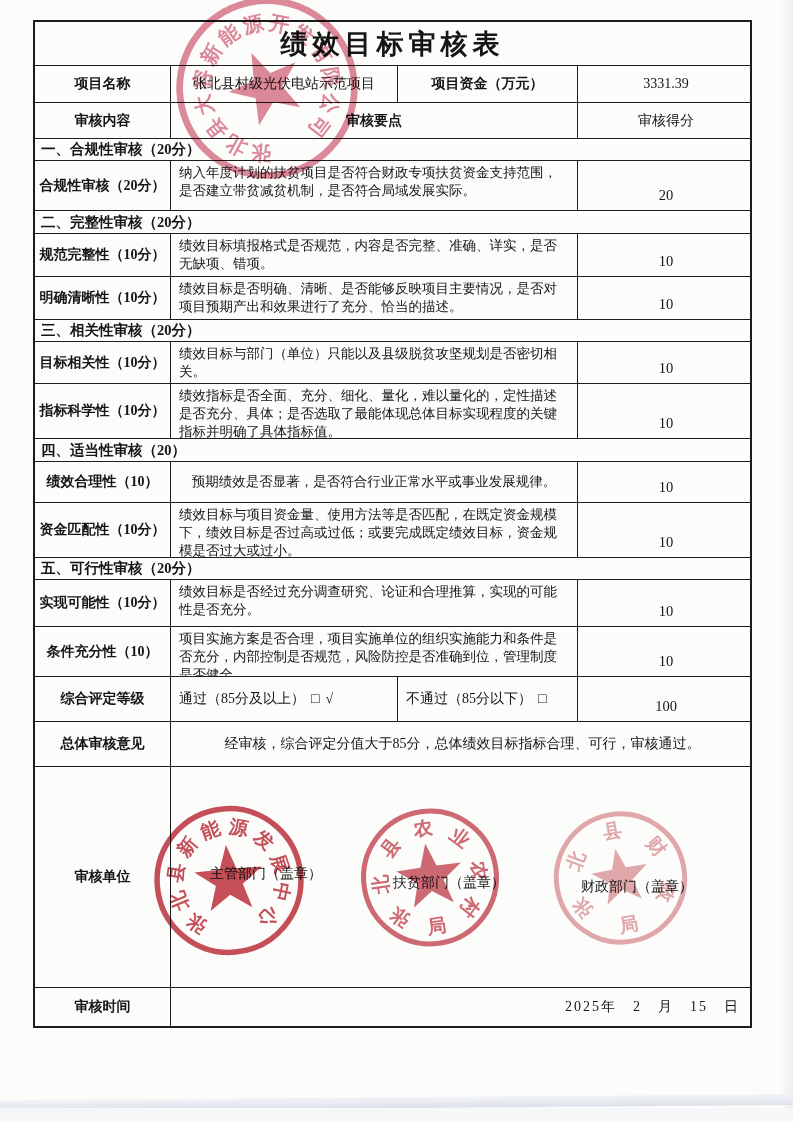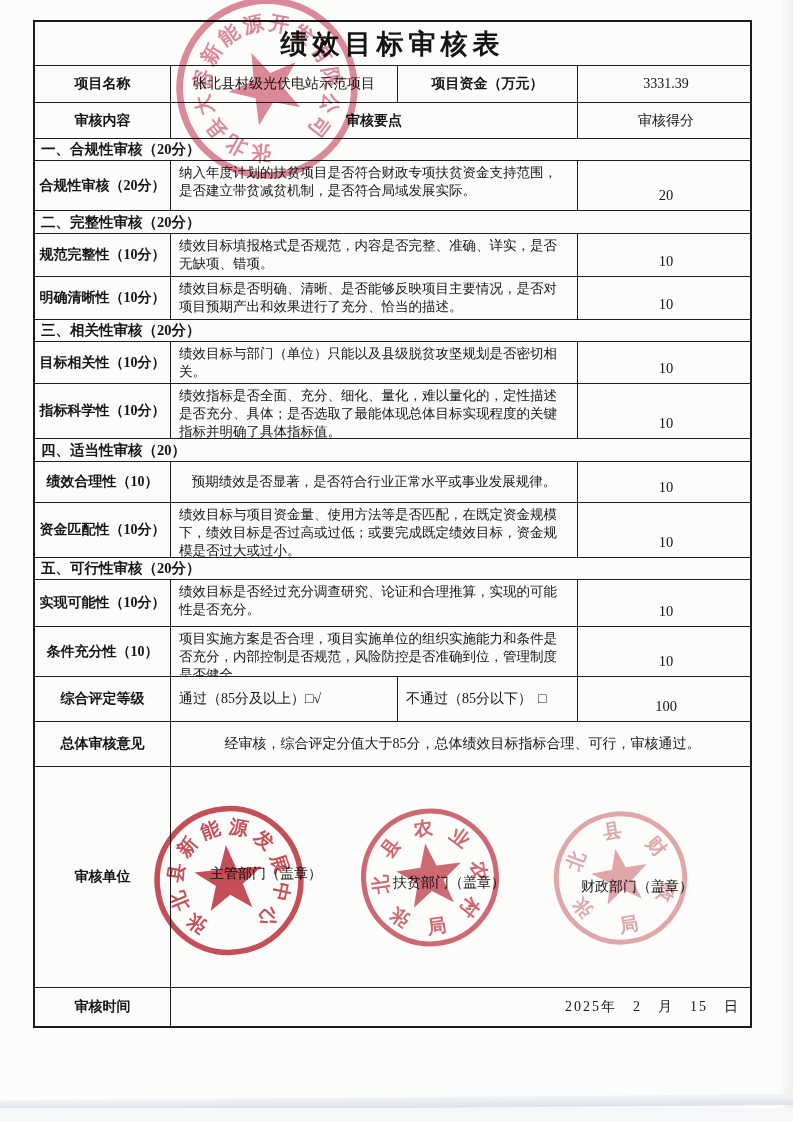--- a/index.html
+++ b/index.html
@@ -26,21 +26,21 @@
   .title-row{border-top:none;}
   .c-title{flex:1;display:flex;align-items:center;justify-content:center;
            font-size:27px;font-weight:bold;letter-spacing:5px;border-left:none;}
   .sec-row .cell{flex:1;display:flex;align-items:center;font-weight:bold;
                  font-size:14.5px;padding-left:6px;border-left:none;}
   .c-name{flex:0 0 227px;}
   .c-fundlbl{flex:0 0 180px;font-size:14px;font-weight:bold;}
   .c-fundval{font-weight:normal;flex:0 0 177px;}
   .c-points{flex:0 0 407px;font-weight:bold;}
   .c-scorehead{flex:0 0 177px;font-weight:normal;}
-  .c-pass{flex:0 0 227px;display:flex;align-items:center;font-size:14px;padding-left:8px;gap:0;}
+  .c-pass{flex:0 0 227px;display:flex;align-items:center;font-size:14px;padding-left:8px;gap:6px;}
   .c-fail{flex:0 0 180px;display:flex;align-items:center;font-size:14px;padding-left:8px;gap:6px;}
   .c-wide{flex:0 0 584px;}
   .c-overall{display:flex;align-items:center;justify-content:center;font-size:14px;padding:2px 18px;text-align:center;}
   .c-unit{position:relative;}
   .dept{position:absolute;font-size:14px;white-space:nowrap;}
   .c-date{display:flex;align-items:center;justify-content:flex-end;font-size:14px;padding-right:14px;letter-spacing:2px;}
   .seal{position:absolute;mix-blend-mode:multiply;pointer-events:none;z-index:5;}
   .seal svg{width:100%;height:100%;display:block;}
   .edge-right{position:absolute;right:0;top:0;width:13px;height:100%;
     background:linear-gradient(to right,rgba(0,0,0,0),rgba(40,50,70,0.07));}

